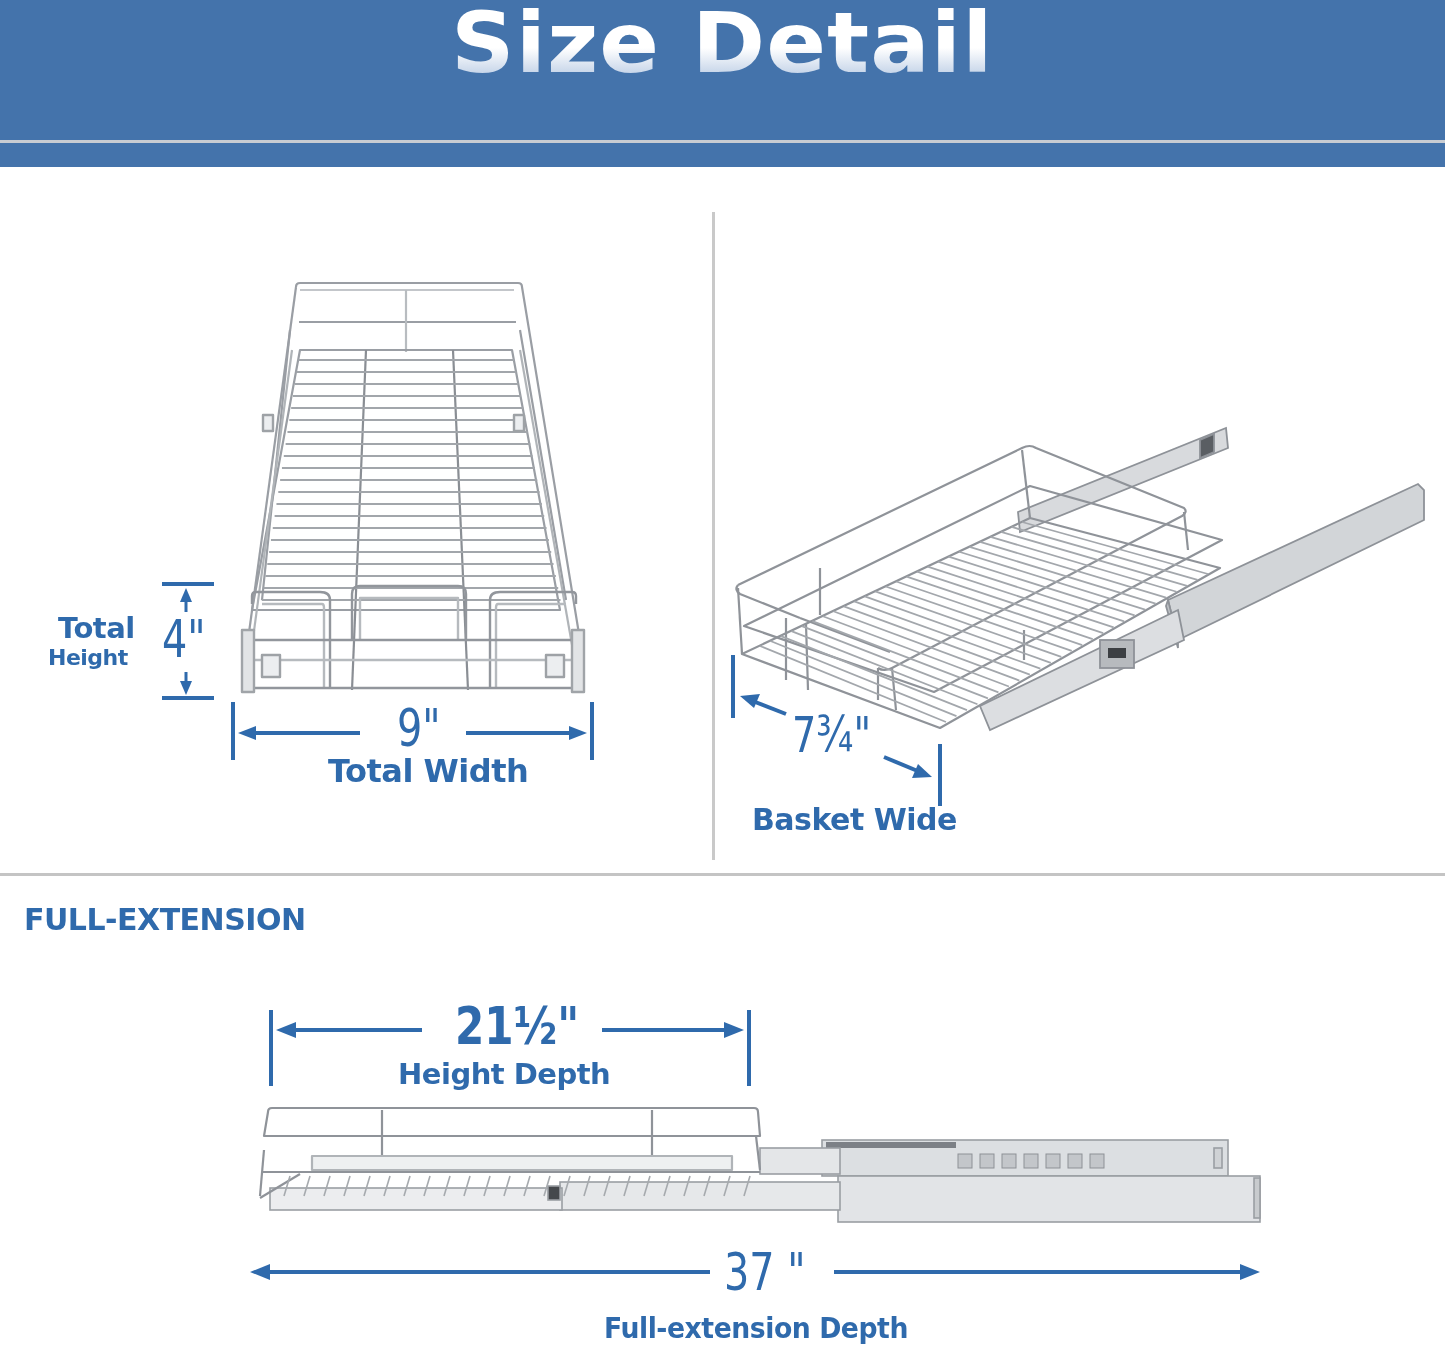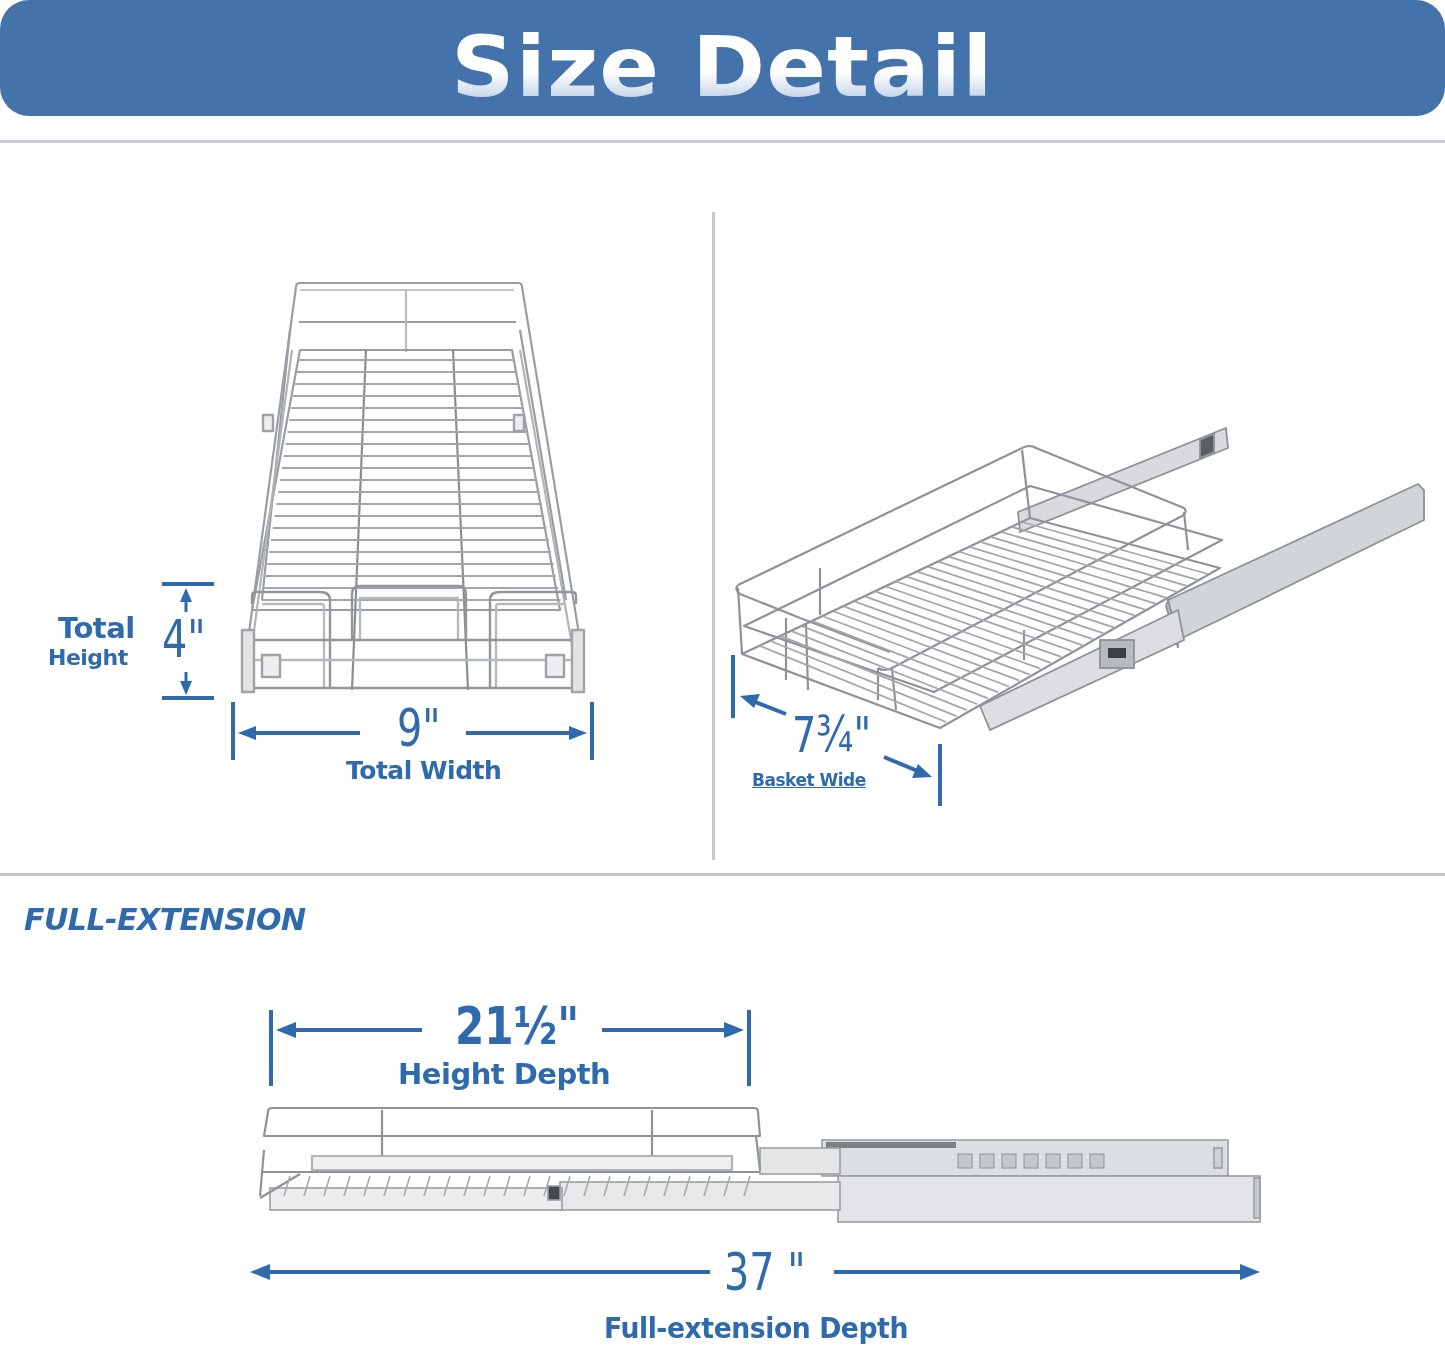--- a/index.html
+++ b/index.html
@@ -1,22 +1,22 @@
 <!DOCTYPE html>
 <html><head>
 <meta charset="utf-8">
 <style>
   * { margin: 0; padding: 0; box-sizing: border-box; }
   html, body { width: 1445px; height: 1350px; background: #ffffff; overflow: hidden; }
   body { position: relative; font-family: "DejaVu Sans", sans-serif; }
 
   .banner {
-    position: absolute; left: 0; top: 0; width: 1445px; height: 116px;
+    position: absolute; left: 0; top: 0; width: 1445px; height: 167px;
     background: #4473ab;
-    display: flex; align-items: flex-end; justify-content: center; border-radius: 29px;
+    display: flex; align-items: flex-start; justify-content: center;
   }
   .banner-title {
     font-family: "DejaVu Sans", sans-serif;
     font-weight: bold; font-size: 84px; letter-spacing: 1px;
     color: #ffffff;
     background: linear-gradient(to bottom, #ffffff 0%, #ffffff 55%, #c9d7ea 80%, #7e9cc8 100%);
     -webkit-background-clip: text; background-clip: text;
     -webkit-text-fill-color: transparent;
     transform: scaleX(1.05);
     margin-top: -6px;
@@ -29,21 +29,21 @@
     position: absolute; font-family: "DejaVu Sans", sans-serif; font-weight: bold;
     color: #2f6aac; white-space: nowrap; letter-spacing: -0.5px;
   }
   .big {
     position: absolute; font-family: "DejaVu Sans Condensed", "DejaVu Sans", sans-serif;
     color: #2f6aac; white-space: nowrap; font-weight: bold;
   }
 
   .section-title {
     position: absolute; left: 24px; top: 902px;
-    font-family: "DejaVu Sans", sans-serif; font-style: italic; font-weight: bold;
+    font-family: "DejaVu Sans", sans-serif; font-weight: bold;
     font-size: 30px; color: #2f6aac; letter-spacing: -0.5px;
   }
 
   svg { position: absolute; overflow: visible; }
 </style>
 </head>
 <body>
 
 <div class="banner">
   <div class="banner-title">Size Detail</div>
@@ -135,21 +135,21 @@
     <polygon points="587,733 569,726 569,740" stroke="none"></polygon>
   </g>
 </svg>
 
 <div class="label" style="left:58px;top:612px;font-size:29px;line-height:32px;text-align:left;width:76px;">
   <div>Total</div>
 </div>
 <div class="label" style="left:48px;top:642px;font-size:22px;line-height:32px;">Height</div>
 <div class="big" style="left:162px;top:609px;font-size:52px;line-height:60px;font-weight:normal;transform:scaleX(0.85);transform-origin:left;">4"</div>
 <div class="big" style="left:397px;top:698px;font-size:52px;line-height:60px;font-weight:normal;transform:scaleX(0.85);transform-origin:left;">9"</div>
-<div class="label" style="left:346px;top:756px;font-size:25px;line-height:30px;">Total Width</div>
+<div class="label" style="left:328px;top:756px;font-size:32px;line-height:30px;">Total Width</div>
 
 <svg style="left:0;top:0" width="1445" height="1350">
 
   <g stroke="#8e9298" stroke-width="1.8" fill="#d8dadd">
     <polygon points="1018,512 1226,428 1228,448 1020,532"></polygon>
     <polygon points="1200,440 1214,434 1214,452 1200,458" fill="#5a5e63"></polygon>
   </g>
 
   <g stroke="#8e9298" stroke-width="1.8">
     <polygon points="1168,600 1418,484 1424,490 1424,520 1178,640" fill="#d2d5d8"></polygon>
@@ -213,21 +213,21 @@
     <line x1="733" y1="655" x2="733" y2="718" stroke-width="4"></line>
     <line x1="940" y1="744" x2="940" y2="806" stroke-width="4"></line>
     <line x1="750" y1="700" x2="786" y2="714" stroke-width="4"></line>
     <polygon points="740,696 760,694 754,708" stroke="none"></polygon>
     <line x1="884" y1="757" x2="920" y2="772" stroke-width="4"></line>
     <polygon points="932,777 912,778 918,764" stroke="none"></polygon>
   </g>
 </svg>
 
 <div class="big" style="left:792px;top:706px;font-size:50px;line-height:58px;font-weight:normal;transform:scaleX(0.85);transform-origin:left;">7¾"</div>
-<div class="label" style="left:752px;top:766px;font-size:17px;line-height:28px;text-decoration:underline;">Basket Wide</div>
+<div class="label" style="left:752px;top:806px;font-size:30px;line-height:28px;">Basket Wide</div>
 
 <div class="section-title">FULL-EXTENSION</div>
 
 <svg style="left:0;top:0" width="1445" height="1350">
 
   <g stroke="#2f6aac" fill="#2f6aac">
     <line x1="271" y1="1010" x2="271" y2="1086" stroke-width="4"></line>
     <line x1="749" y1="1010" x2="749" y2="1086" stroke-width="4"></line>
     <line x1="290" y1="1030" x2="422" y2="1030" stroke-width="4"></line>
     <polygon points="276,1030 296,1022 296,1038" stroke="none"></polygon>

